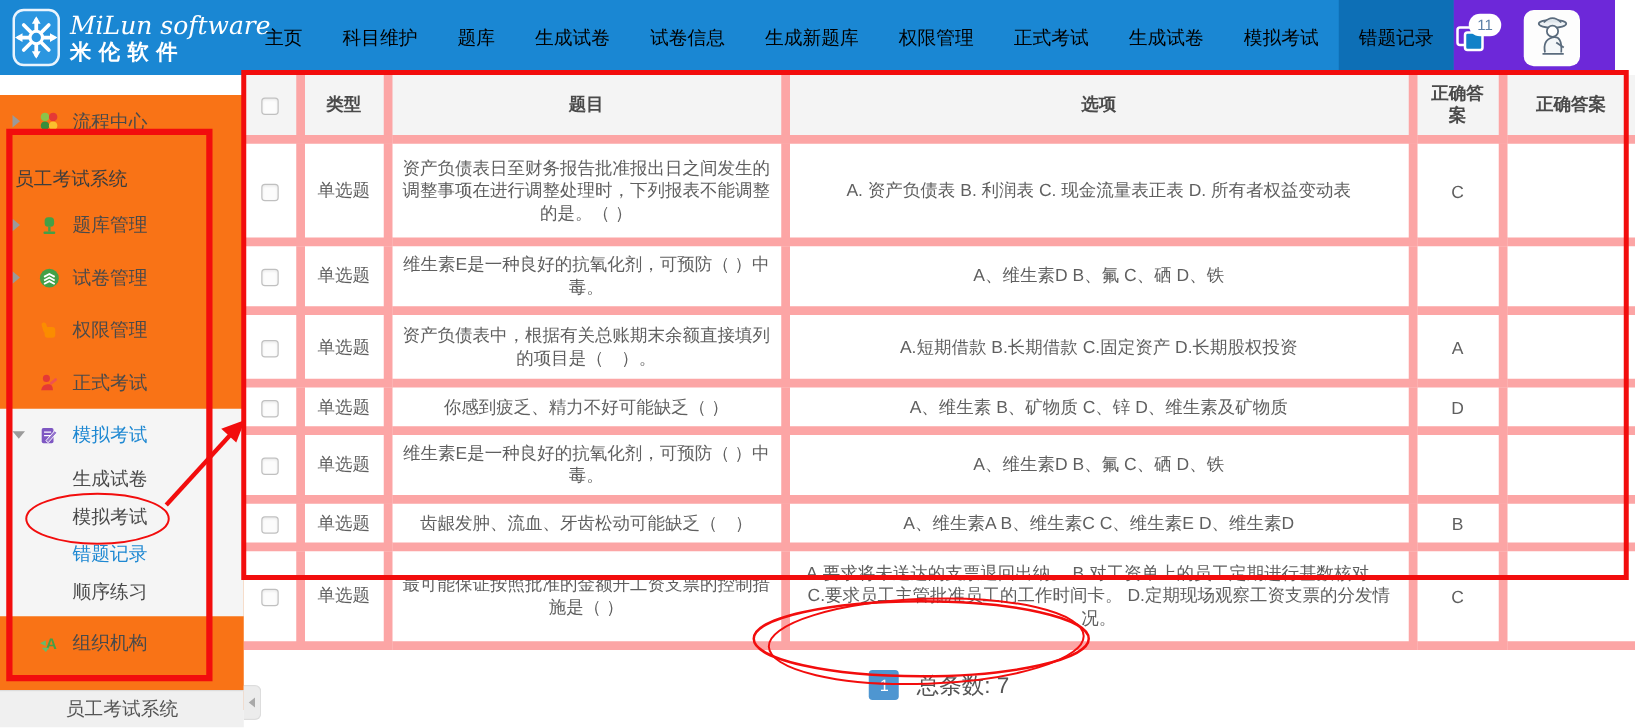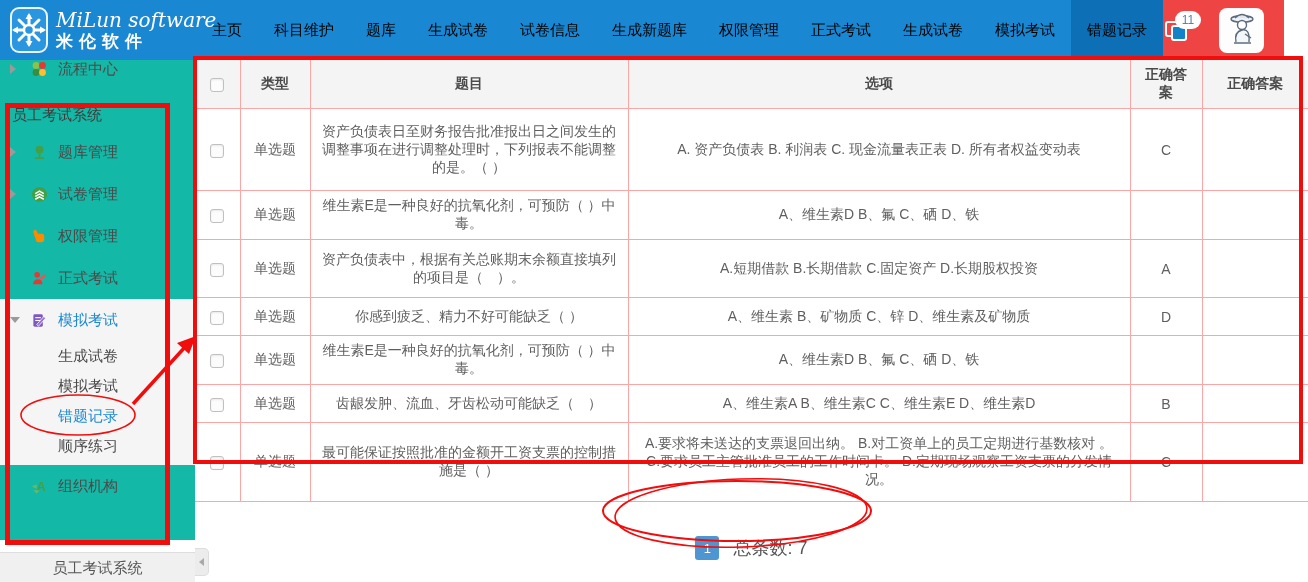--- a/index.html
+++ b/index.html
@@ -9,46 +9,46 @@
   
   .nav { position:absolute; left:0; top:0; width:1188px; height:60px; background:#1a87d3; display:flex; align-items:stretch; z-index:2; }
   .logo { display:flex; align-items:center; padding-left:10px; width:196px; flex:0 0 196px; }
   .logo-box { width:46px; height:46px; border:2px solid #eaf4fd; border-radius:9px; background:#2b96e0; display:flex; align-items:center; justify-content:center; }
   .logo-text { margin-left:8px; color:#fff; line-height:1.1; }
   .logo-en { font-family:"DejaVu Serif",serif; font-style:italic; font-size:20px; white-space:nowrap; }
   .logo-zh { font-size:17px; font-weight:bold; letter-spacing:6px; margin-top:2px; white-space:nowrap; }
   .nav-items { display:flex; align-items:stretch; }
   .nav-item { display:flex; align-items:center; padding:0 16px; color:#000000; font-size:15px; cursor:pointer; white-space:nowrap; }
   .nav-item.active { background:#0d6fb6; }
-  .nav-right { flex:1; background:#ef4444; display:flex; align-items:center; justify-content:flex-end; padding-right:20px; gap:22px; }
+  .nav-right { flex:1; background:#6d28d9; display:flex; align-items:center; justify-content:flex-end; padding-right:28px; gap:22px; }
   .copy-wrap { position:relative; width:34px; height:34px; }
   .copy-icon { position:absolute; left:2px; top:8px; width:16px; height:16px; border:2px solid #fff; border-radius:3px; }
   .copy-icon2 { position:absolute; left:8px; top:12px; width:16px; height:16px; border:2px solid #fff; border-radius:3px; background:#1181c8; }
   .badge { position:absolute; right:-4px; top:-2px; background:#fff; color:#5b7fa6; font-size:12px; line-height:18px; min-width:26px; text-align:center; border-radius:10px; padding:0 4px; }
   .avatar { width:45px; height:45px; border-radius:8px; background:#fdfdfd; overflow:hidden; display:flex; align-items:center; justify-content:center; }
 
   
-  .sidebar { position:absolute; left:0; top:48px; width:195px; height:492px; background:#14b8a6; z-index:1; }
+  .sidebar { position:absolute; left:0; top:76px; width:195px; height:492px; background:#f97316; z-index:1; }
   .side-row { display:flex; align-items:center; height:42px; padding-left:10px; font-size:15px; color:#4a4a4a; cursor:pointer; }
   .side-row .caret { width:14px; flex:0 0 14px; display:flex; align-items:center; }
   .caret-right { width:0; height:0; border-top:5px solid transparent; border-bottom:5px solid transparent; border-left:6px solid #9a9a9a; }
   .caret-down { width:0; height:0; border-left:5px solid transparent; border-right:5px solid transparent; border-top:6px solid #9a9a9a; }
   .side-ico { width:22px; flex:0 0 22px; margin:0 8px 0 4px; display:flex; align-items:center; justify-content:center; }
   .section-title { font-size:15px; color:#3d3d3d; padding:16px 0 6px 12px; cursor:default; }
   .menu-group { background:#f5f5f5; padding-bottom:4px; }
   .side-row.active-parent .label, .sub-item.active { color:#1e88d2; }
   .sub-item { height:30px; line-height:30px; padding-left:58px; font-size:15px; color:#4a4a4a; cursor:pointer; }
   .side-footer { position:absolute; left:0; bottom:0; width:195px; height:30px; background:#f0f0f0; border-top:1px solid #ddd; text-align:center; line-height:30px; font-size:15px; color:#555; z-index:3; }
   .collapse-handle { position:absolute; left:195px; top:548px; width:14px; height:28px; background:#ececec; border:1px solid #ddd; border-left:none; border-radius:0 5px 5px 0; display:flex; align-items:center; justify-content:center; cursor:pointer; z-index:3; }
   .collapse-arrow { width:0; height:0; border-top:4px solid transparent; border-bottom:4px solid transparent; border-right:5px solid #a9a9a9; }
 
   
   .content { position:absolute; left:195px; top:60px; width:1113px; height:522px; background:#fff; }
   table.qtable { border-collapse:collapse; width:1113px; table-layout:fixed; font-size:14px; color:#5f5f5f; }
-  .qtable th, .qtable td { border:1px solid #fca5a5; text-align:center; vertical-align:middle; padding:6px 8px; word-break:break-all; }
+  .qtable th, .qtable td { border:7px solid #fca5a5; text-align:center; vertical-align:middle; padding:6px 8px; word-break:break-all; }
   .qtable th { background:#f4f4f4; font-weight:bold; color:#4a4a4a; height:38px; font-size:14px; }
   .qtable th:first-child, .qtable td:first-child { border-left:none; }
   .qtable th:last-child, .qtable td:last-child { border-right:none; }
   .qtable thead th { border-top:none; }
   tbody tr:nth-child(1) td { height:82px; }
   tbody tr:nth-child(2) td { height:36px; }
   tbody tr:nth-child(3) td { height:58px; }
   tbody tr:nth-child(4) td { height:38px; }
   tbody tr:nth-child(5) td { height:37px; }
   tbody tr:nth-child(6) td { height:38px; }

